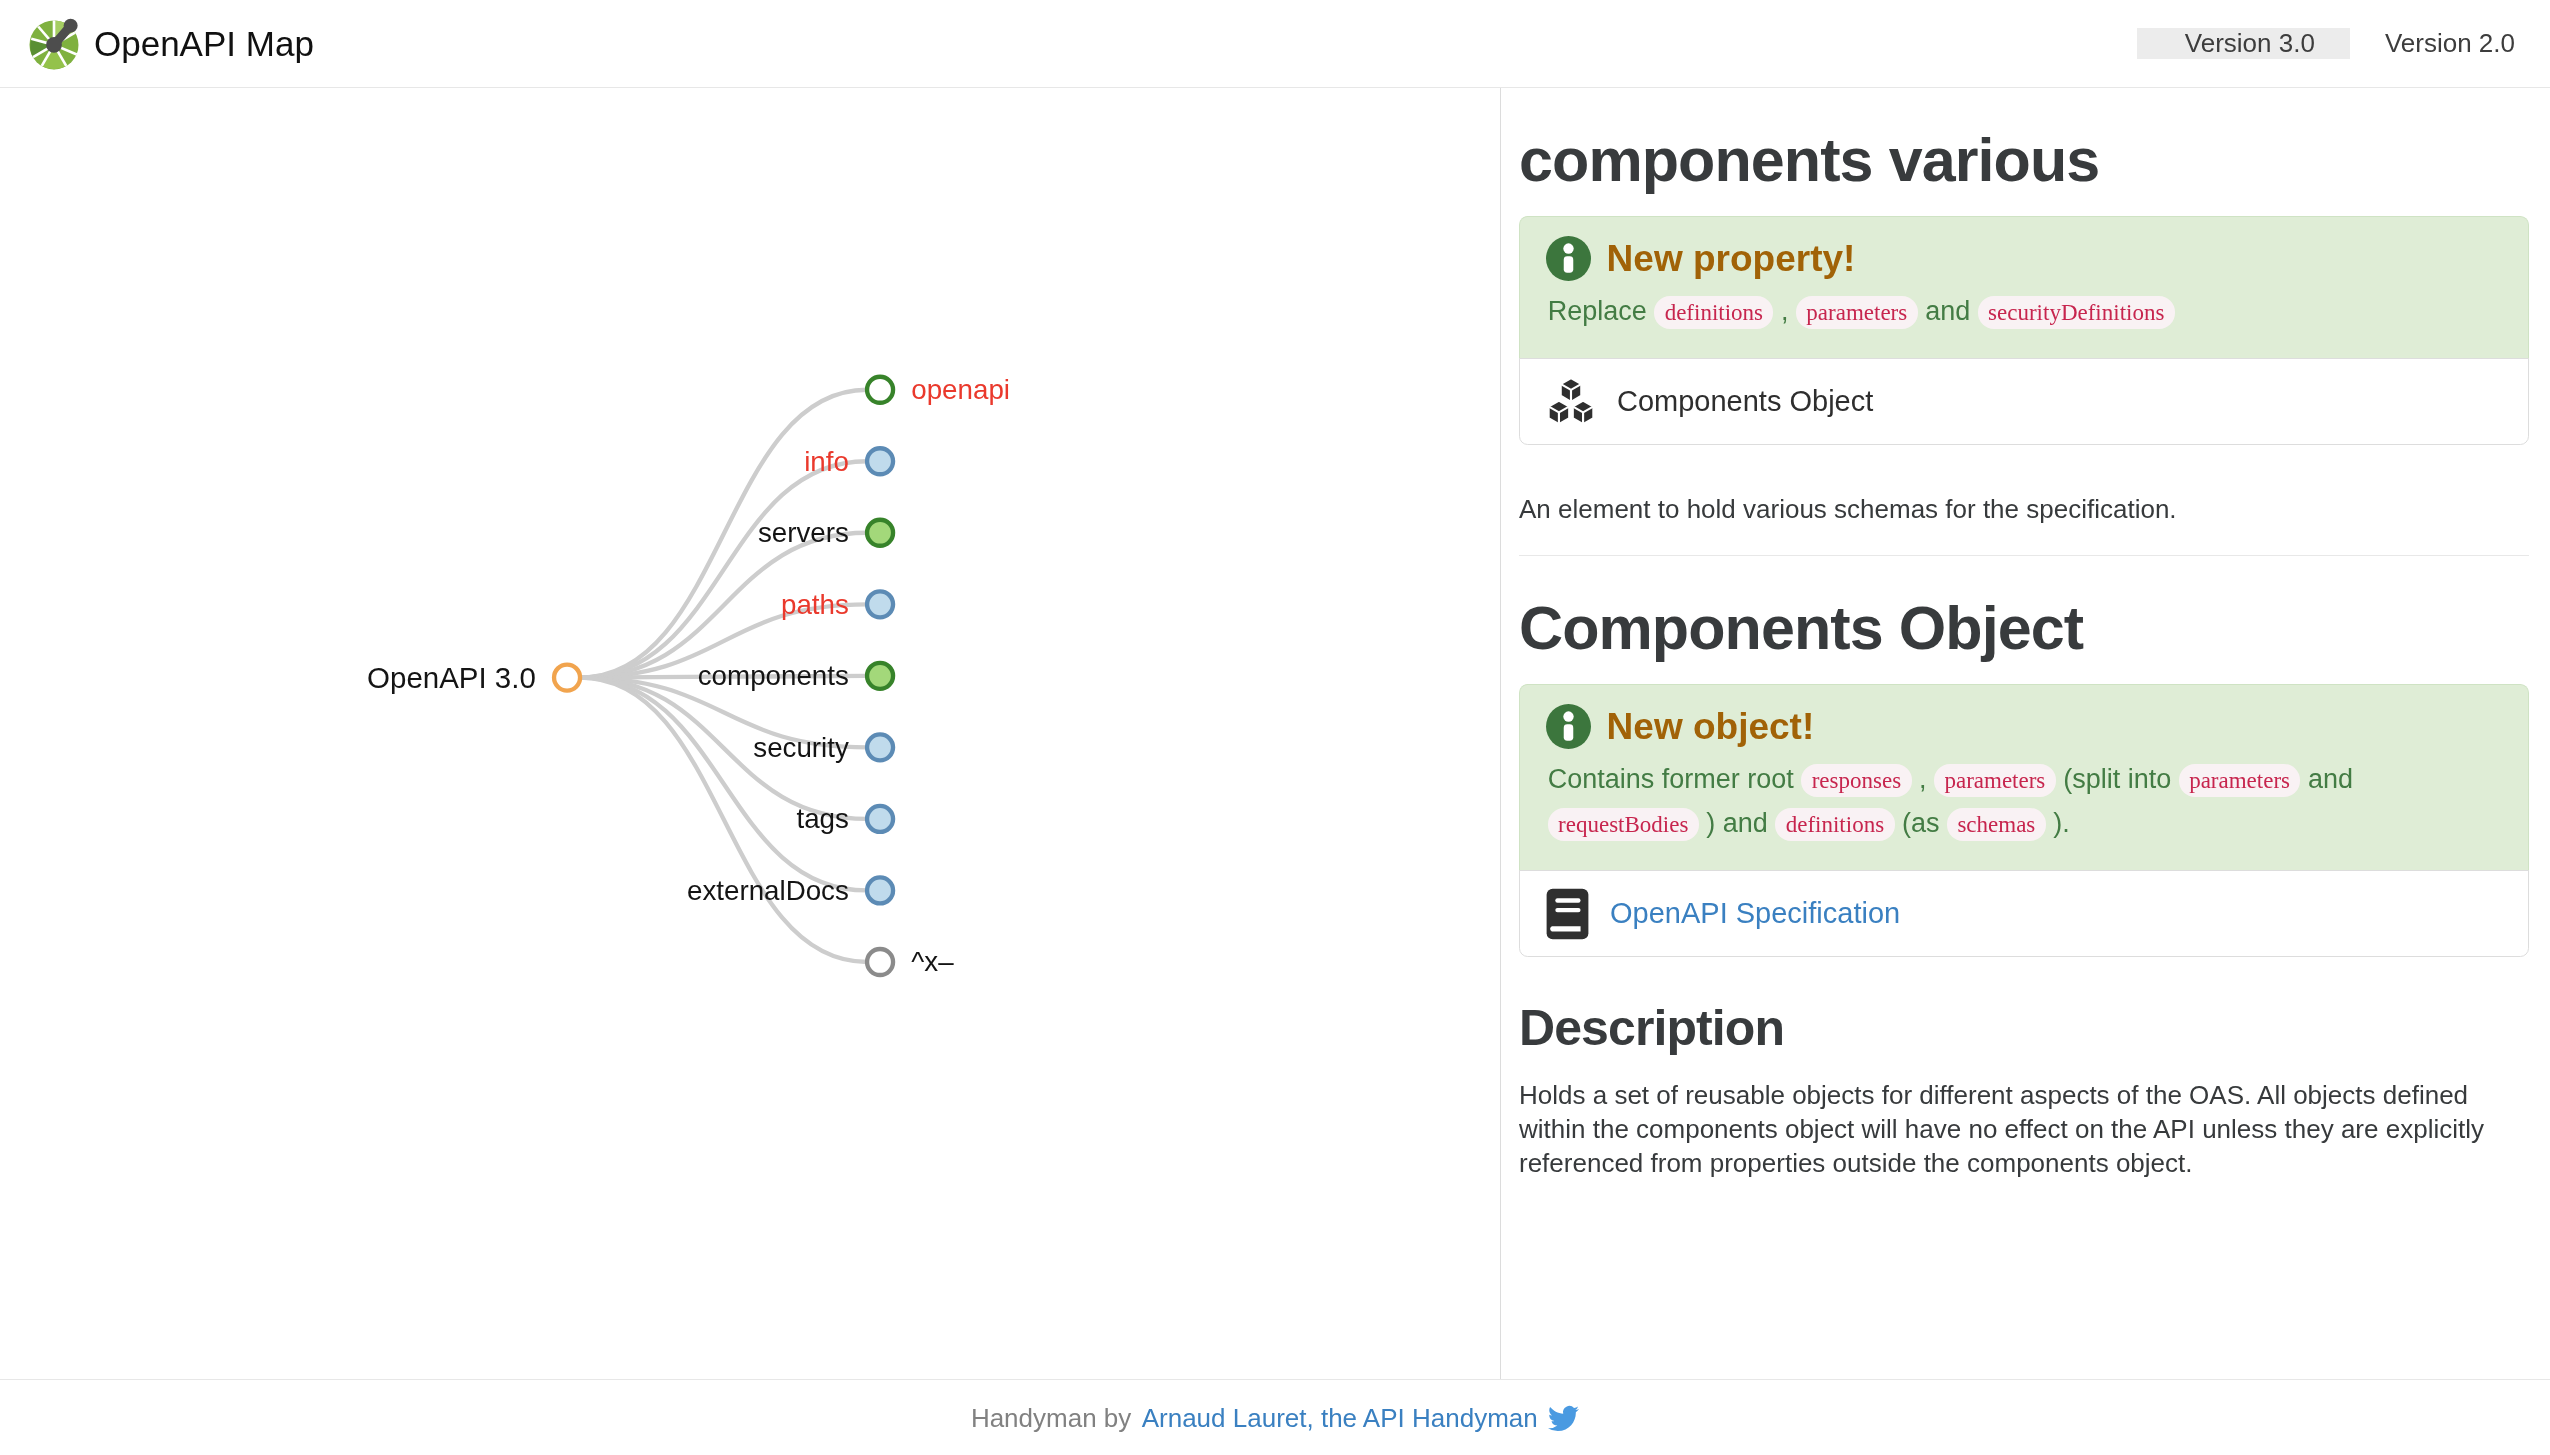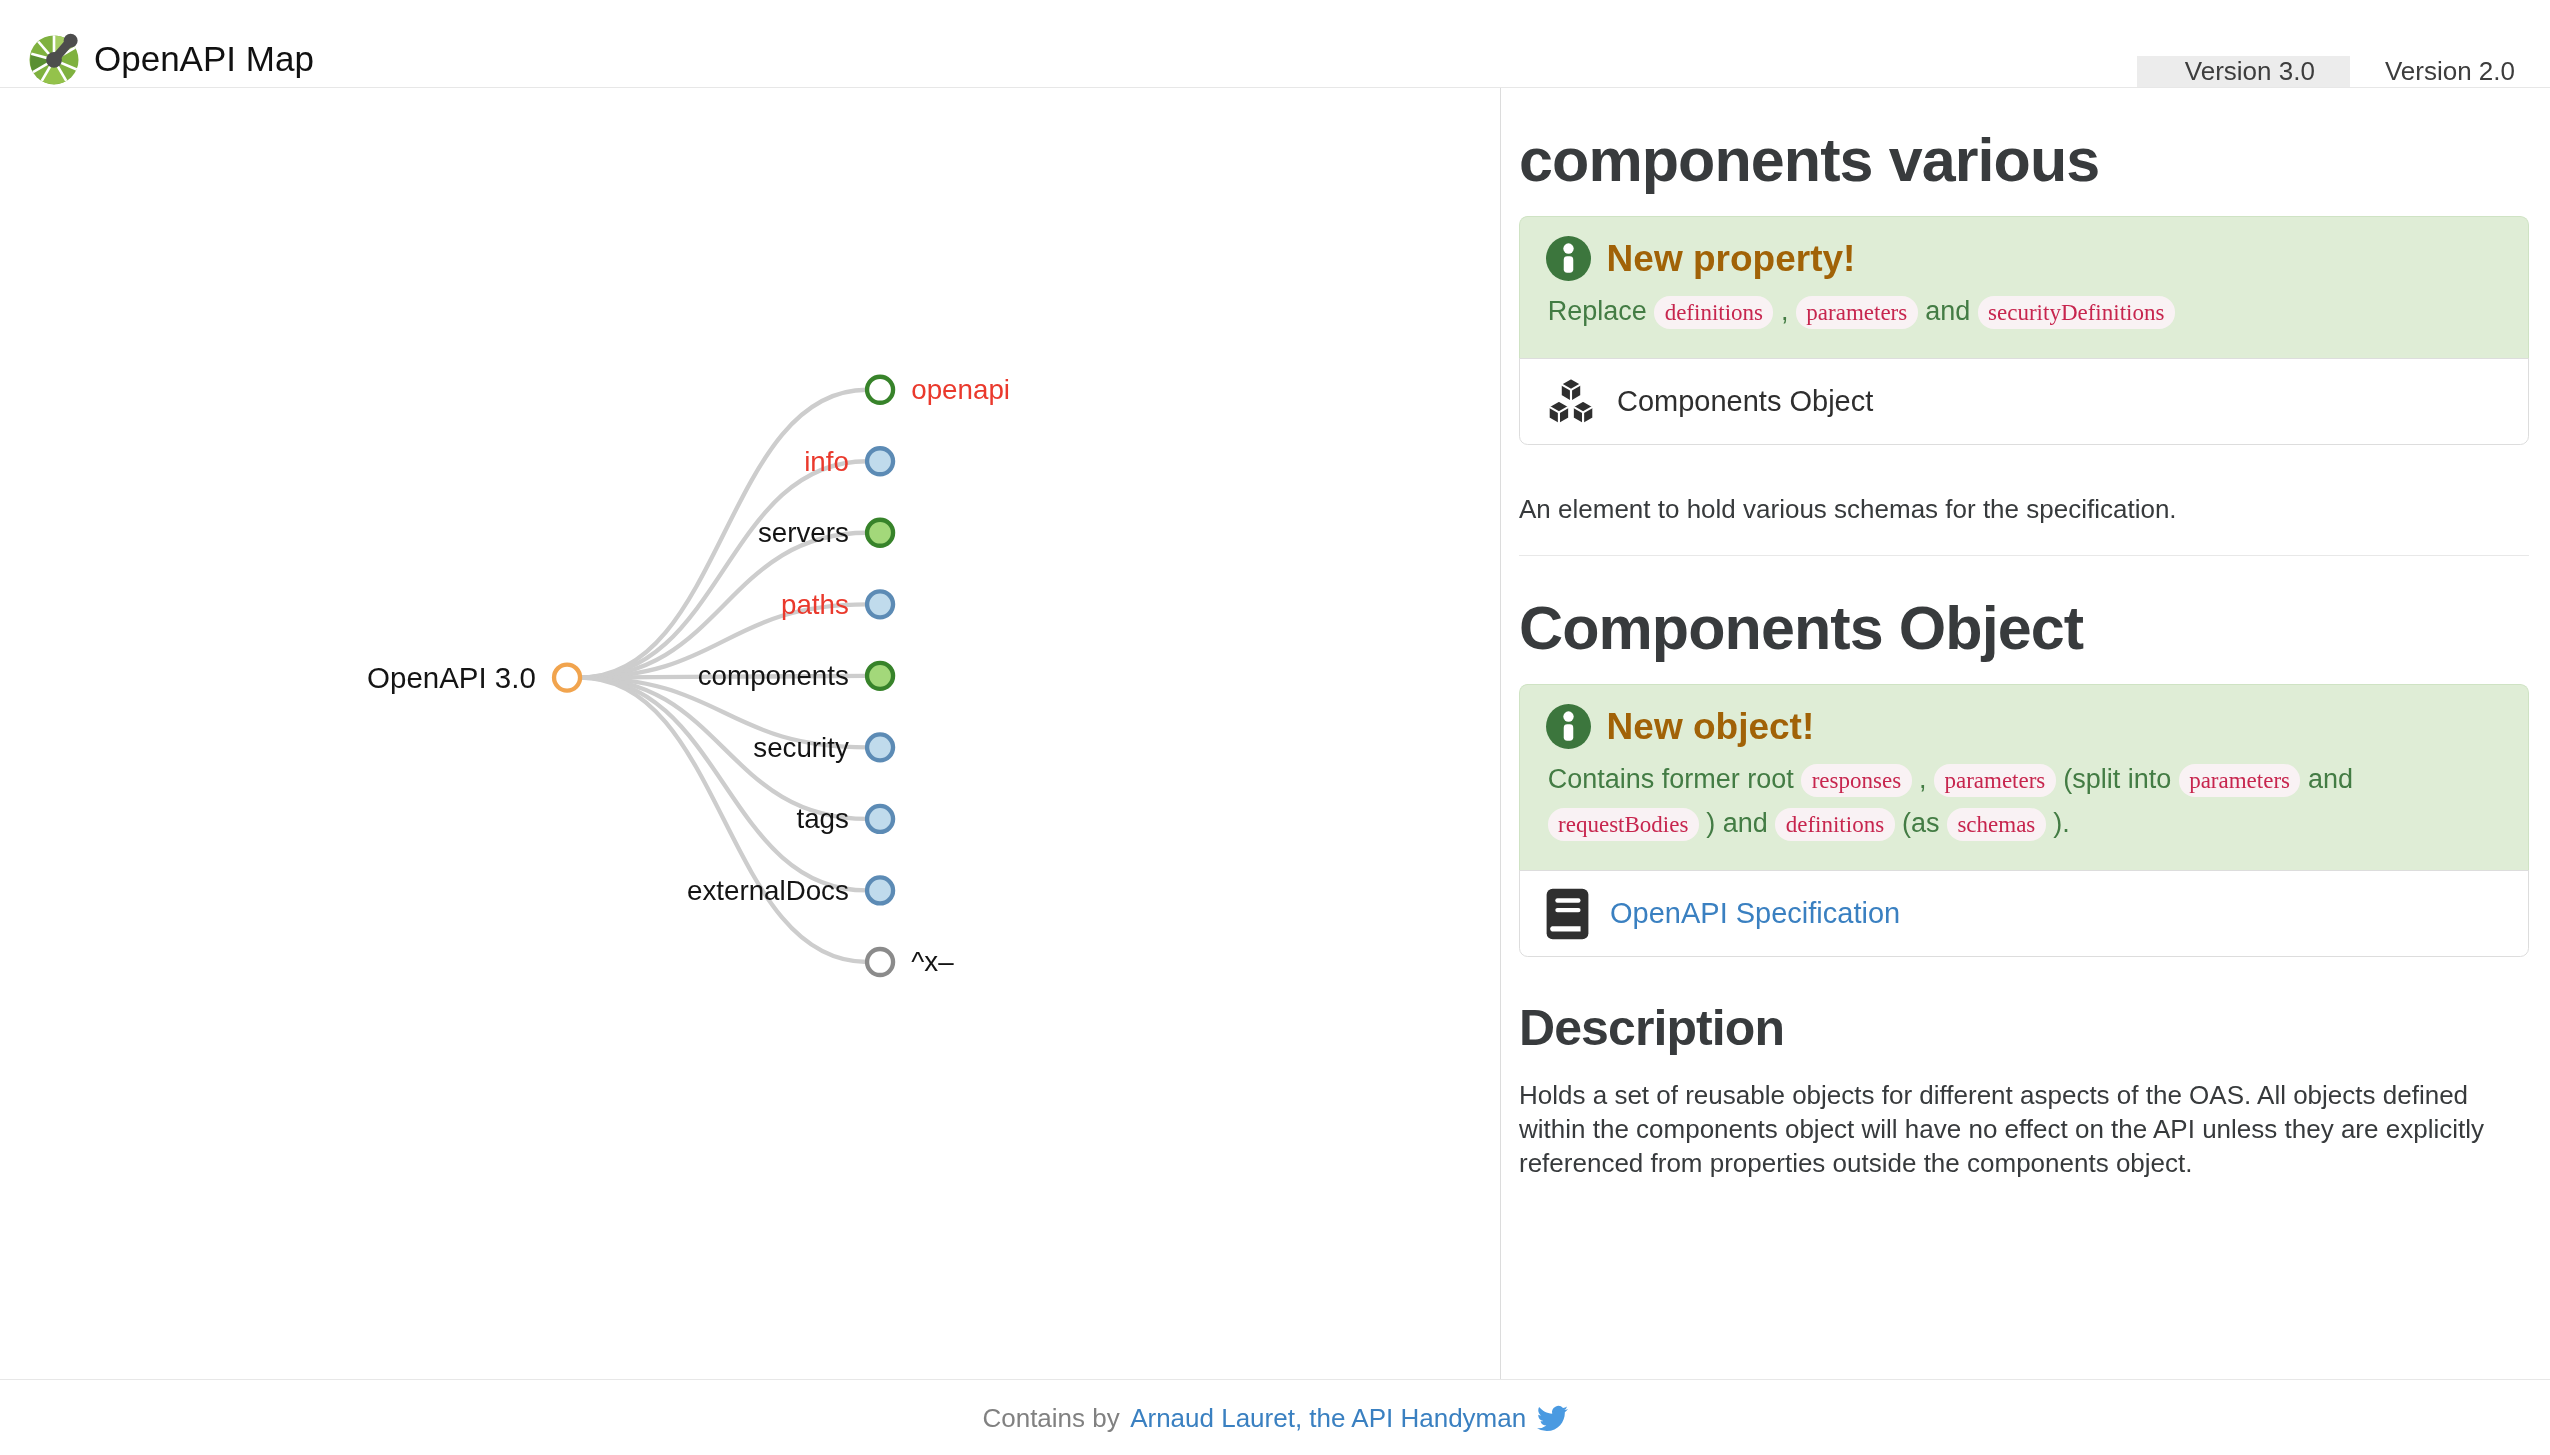--- a/index.html
+++ b/index.html
@@ -1,19 +1,19 @@
 <!DOCTYPE html>
 <html style="font-size:14px"><head>
 <meta charset="utf-8">
 <style>
   * { margin:0; padding:0; box-sizing:border-box; }
   html,body { width:2550px; height:1456px; background:#fff; font-family:"Liberation Sans", sans-serif; position:relative; overflow:hidden; }
 
   
-  .navbar { height:88px; border-bottom:1.7px solid #e7e7e7; display:flex; align-items:flex-end; background:#fff; }
+  .navbar { height:88px; border-bottom:1.7px solid #e7e7e7; display:flex; align-items:center; background:#fff; }
   .brand { display:flex; align-items:center; gap:12px; margin-left:26px; text-decoration:none; }
   .brand-label { font-size:35px; font-weight:500; color:#111; }
   .tabs { margin-left:auto; display:flex; align-items:stretch; }
   .tab { display:flex; align-items:center; padding:0 35px; font-size:26px; color:#3d3d3d; cursor:pointer; }
   .tab.active { background:#ececec;padding-left:48px; }
 
   
   .main { position:absolute; top:88px; bottom:77px; left:0; right:0; display:flex; }
   .tree-pane { width:1501px; border-right:1.7px solid #dcdcdc; position:relative; background:#fff; }
   .tree-pane svg { width:100%; height:100%; display:block; font-family:"Liberation Sans", sans-serif; }
@@ -195,21 +195,21 @@
       </div>
     </div>
 
     <h2 class="sec">Description</h2>
     <p class="desc">Holds a set of reusable objects for different aspects of the OAS. All objects defined within the components object will have no effect on the API unless they are explicitly referenced from properties outside the components object.</p>
 
   </aside>
 </div>
 
 <footer class="footer">
-  <span>Contains by</span>
+  <span>Handyman by</span>
   <a>Arnaud Lauret, the API Handyman</a>
   <span class="icon">
     <svg width="31" height="31" viewBox="0 0 24 24" fill="#4a9ae1">
       <path d="M23.953 4.57a10 10 0 01-2.825.775 4.958 4.958 0 002.163-2.723c-.951.555-2.005.959-3.127 1.184a4.92 4.92 0 00-8.384 4.482C7.69 8.095 4.067 6.13 1.64 3.162a4.822 4.822 0 00-.666 2.475c0 1.71.87 3.213 2.188 4.096a4.904 4.904 0 01-2.228-.616v.06a4.923 4.923 0 003.946 4.827 4.996 4.996 0 01-2.212.085 4.936 4.936 0 004.604 3.417 9.867 9.867 0 01-6.102 2.105c-.39 0-.779-.023-1.17-.067a13.995 13.995 0 007.557 2.209c9.053 0 13.998-7.496 13.998-13.985 0-.21 0-.42-.015-.63A9.935 9.935 0 0024 4.59z"></path>
     </svg>
   </span>
 </footer>
 
 
 </body></html>

